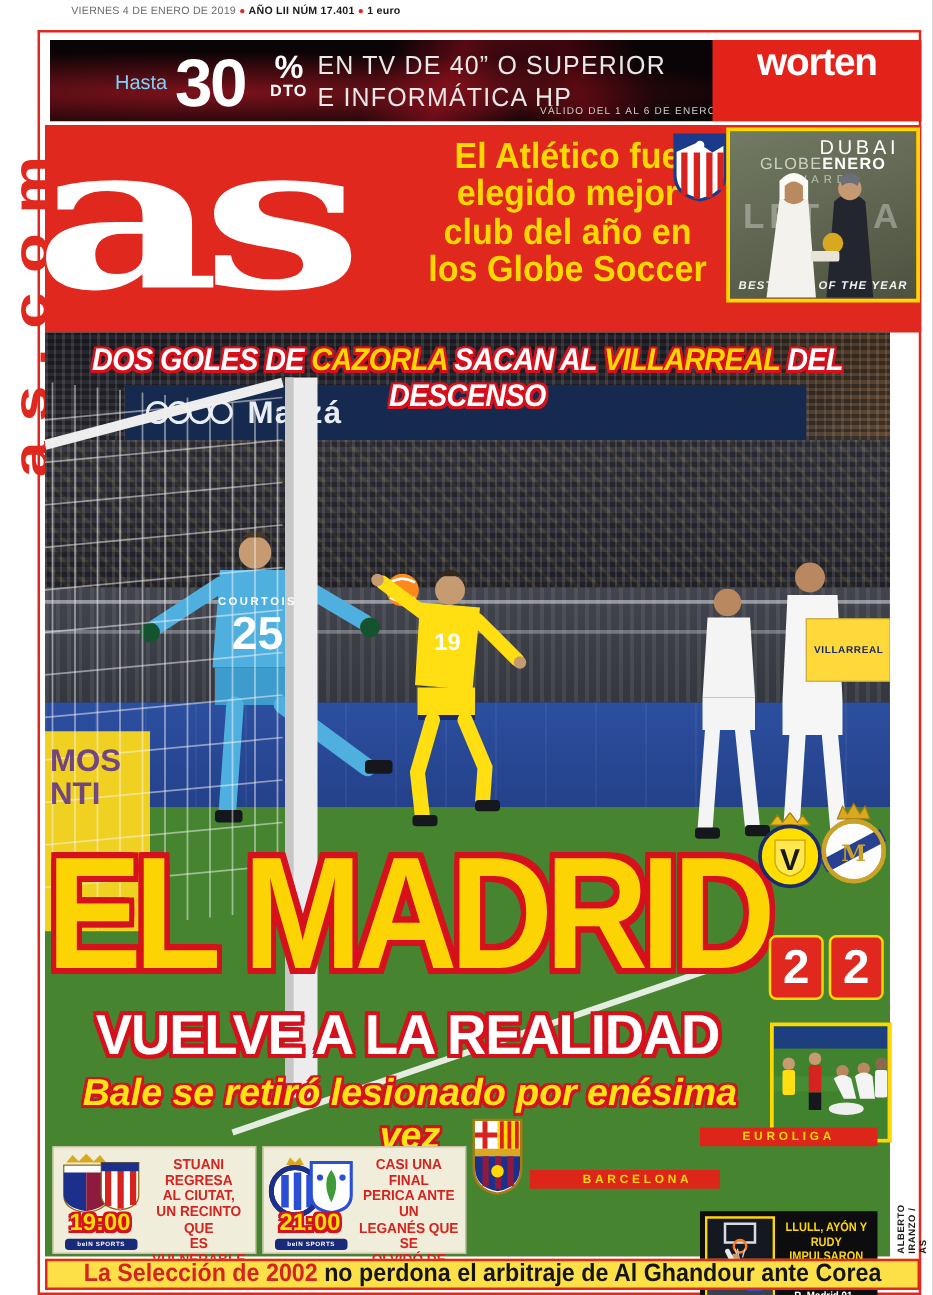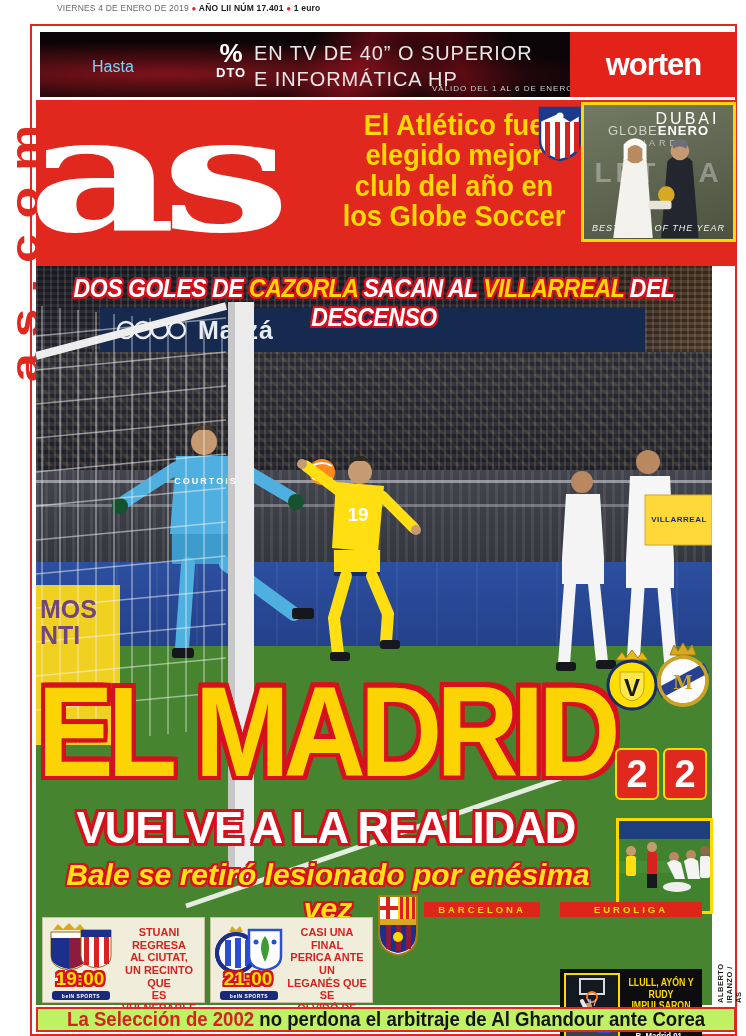--- a/index.html
+++ b/index.html
@@ -29,41 +29,41 @@
      radial-gradient(ellipse at 18% 65%,rgba(220,30,45,.55),transparent 55%),
      linear-gradient(115deg,transparent 38%,rgba(205,20,40,.4) 46%,transparent 56%),
      linear-gradient(70deg,transparent 52%,rgba(160,10,25,.35) 60%,transparent 68%);}
   .ad-hasta{position:absolute;left:52px;top:26px;color:#7dd3fc;font-size:16px;}
   .ad-30{position:absolute;left:100px;top:4px;color:#fff;font-size:54px;font-weight:bold;letter-spacing:-2px;}
   .ad-stack{position:absolute;left:176px;top:8px;color:#fff;text-align:center;line-height:1;}
   .ad-stack .pct{font-size:26px;font-weight:bold;display:block;}
   .ad-stack .dto{font-size:13px;font-weight:bold;display:block;letter-spacing:1px;}
   .ad-lines{position:absolute;left:214px;top:8px;color:#e9e7e7;font-size:21px;letter-spacing:1px;line-height:1.25;transform:scaleX(.95);transform-origin:left top;}
   .ad-valid{position:absolute;left:392px;top:52px;color:#cfcfcf;font-size:8px;letter-spacing:1px;}
-  .ad-brand{position:absolute;right:0;top:0;width:167px;height:65px;background:#e32219;display:flex;align-items:center;justify-content:center;}
+  .ad-brand{position:absolute;right:0;top:0;width:167px;height:65px;background:#e32219;display:flex;justify-content:center;}
   .ad-brand span{color:#fff;font-size:31px;font-weight:bold;letter-spacing:-1px;}
 
   
   .site-vert{left:3px;top:382px;transform-origin:0 0;transform:rotate(-90deg) scaleX(1.3);
      color:#e0281e;font-size:40px;font-weight:bold;letter-spacing:12px;}
   .masthead{left:36px;top:100px;width:701px;height:166px;background:#e0281e;}
   .as-logo{position:absolute;left:30px;top:-10px;width:300px;height:170px;display:flex;align-items:center;justify-content:flex-start;}
   .as-logo span{font-family:"DejaVu Serif",serif;font-weight:bold;color:#fff;font-size:158px;line-height:1;
      letter-spacing:-10px;transform:scale(1.45,1.02);}
   .top-headline{position:absolute;left:298px;top:10px;width:240px;color:#ffd800;font-weight:bold;
      font-size:29px;line-height:1.05;text-align:center;transform:scaleX(.94);transform-origin:center top;}
   .globe-photo{position:absolute;left:545px;top:2px;width:149px;height:134px;border:3px solid #ffd800;
      background:linear-gradient(160deg,#737a63,#5c624e 60%,#4c523f);overflow:hidden;}
   .gp-top{position:absolute;left:0;top:5px;width:100%;text-align:center;color:#fff;font-weight:normal;font-size:16px;letter-spacing:3px;margin-left:29px;}
   .gp-main{position:absolute;left:0;top:18px;width:100%;text-align:center;font-size:13px;letter-spacing:1px;}
   .gp-main .g1{color:#ced2c4;} .gp-main .g2{color:#fff;font-weight:bold;}
   .gp-sub{position:absolute;left:0;top:33px;width:100%;text-align:center;color:rgba(255,255,255,.55);font-size:9px;letter-spacing:4px;}
   .gp-backdrop{position:absolute;left:0;top:52px;width:100%;text-align:center;color:rgba(255,255,255,.33);
      font-size:28px;font-weight:bold;letter-spacing:4px;}
-  .gp-bottom{position:absolute;left:0;bottom:6px;width:100%;text-align:center;color:#f2f2f2;font-weight:normal;
+  .gp-bottom{position:absolute;left:0;bottom:6px;width:100%;text-align:center;color:#f2f2f2;font-weight:bold;
      font-style:italic;font-size:9px;letter-spacing:1px;}
   .gp-figs{position:absolute;inset:0;}
 
   
   .photo{left:36px;top:266px;width:676px;height:739px;overflow:hidden;background:#2b2b33;}
   .crowd-up{position:absolute;left:0;top:0;width:676px;height:86px;background:
      repeating-linear-gradient(90deg,rgba(205,195,185,.14) 0 2px,transparent 2px 7px),
      repeating-linear-gradient(0deg,rgba(0,0,0,.35) 0 3px,transparent 3px 6px),
      linear-gradient(90deg,transparent 72%,rgba(230,140,30,.25)),
      linear-gradient(#23232b,#34343e);}
@@ -109,42 +109,42 @@
   .score{width:44px;height:52px;background:#e0281e;border:2px solid #ffd800;border-radius:6px;
      display:flex;align-items:center;justify-content:center;box-sizing:border-box;}
   .score span{color:#fff;font-size:38px;font-weight:bold;}
   .score1{left:615px;top:748px;} .score2{left:663px;top:748px;}
 
   .inset{left:616px;top:818px;width:97px;height:96px;border:3px solid #ffd800;box-sizing:border-box;overflow:hidden;background:#41822f;}
 
   
   .redbar{height:15px;background:#dd2619;color:#ffd800;font-weight:bold;font-size:9.5px;
      letter-spacing:3px;display:flex;align-items:center;justify-content:center;}
-  .bar1{left:42px;top:902px;width:334px;} .bar2{left:424px;top:902px;width:116px;} .bar3{left:560px;top:902px;width:142px;}
+  .bar1{left:42px;top:902px;width:334px;} .bar2{left:424px;top:936px;width:132px;padding-left:20px;} .bar3{left:560px;top:902px;width:142px;}
   .cream{background:#f0edda;border:1px solid #c9bfa2;box-sizing:border-box;}
   .box1{left:42px;top:917px;width:163px;height:86px;} .box2{left:210px;top:917px;width:163px;height:86px;}
   .box3{left:378px;top:917px;width:178px;height:86px;} .box4{left:560px;top:969px;width:142px;height:86px;background:#0d0d0f;}
   .boxtime{position:absolute;left:2px;top:50px;width:70px;text-align:center;color:#ffe000;font-weight:bold;font-size:19px;}
   .bcast{position:absolute;left:9px;top:73px;width:58px;height:9px;background:#1a2a7a;border-radius:3px;
      color:#fff;font-size:5px;font-weight:bold;display:flex;align-items:center;justify-content:center;letter-spacing:.5px;}
   .boxtxt{position:absolute;top:8px;color:#d6231f;font-weight:bold;font-size:11.5px;line-height:1.1;
      text-align:center;transform:scaleX(.95);transform-origin:center top;}
   .box1 .boxtxt{left:72px;width:88px;} .box2 .boxtxt{left:72px;width:88px;}
   .riv-photo{position:absolute;left:6px;top:4px;width:54px;height:76px;border:3px solid #d6231f;box-sizing:border-box;}
   .box3 .boxtxt{left:62px;width:112px;top:10px;}
   .bb-photo{position:absolute;left:4px;top:4px;width:56px;height:76px;border:2px solid #ffd800;box-sizing:border-box;background:#141821;}
   .eur-txt{position:absolute;left:63px;top:8px;width:76px;color:#ffd800;font-weight:bold;font-size:10px;
      line-height:1.15;text-align:center;transform:scaleX(.88);transform-origin:center top;}
   .eur-res{position:absolute;left:60px;top:62px;width:80px;color:#fff;font-weight:bold;font-size:8.5px;
      text-align:center;transform:scaleX(.92);transform-origin:center top;}
 
   .credit{left:716px;top:1003px;transform-origin:0 0;transform:rotate(-90deg);
      font-size:7.5px;font-weight:bold;color:#1a1a1a;letter-spacing:.5px;}
 
-  .footer{left:36px;top:1007px;width:700px;height:25px;background:#bef264;border:2px solid #e0281e;box-sizing:border-box;
+  .footer{left:36px;top:1007px;width:700px;height:25px;background:#fde047;border:2px solid #e0281e;box-sizing:border-box;
      display:flex;align-items:center;justify-content:center;}
   .footer .inner{font-size:20px;font-weight:bold;transform:scaleX(.93);white-space:nowrap;}
   .footer .hl{color:#d6231f;} .footer .rs{color:#151515;}
 </style>
 </head>
 <body>
 
 <div class="page">
 
   <div class="abs dateline">
@@ -153,20 +153,21 @@
     <b>AÑO LII NÚM 17.401</b>
     <span class="dot"> ● </span>
     <b>1 euro</b>
   </div>
 
   <div class="abs frame"></div>
 
   <div class="abs ad">
     <div class="ad-bg"></div>
     <span class="ad-hasta">Hasta</span>
+    <span class="ad-30">30</span>
     <span class="ad-stack">
       <span class="pct">%</span>
       <span class="dto">DTO</span>
     </span>
     <div class="ad-lines">
       <div>EN TV DE 40” O SUPERIOR</div>
       <div>E INFORMÁTICA HP</div>
     </div>
     <span class="ad-valid">VÁLIDO DEL 1 AL 6 DE ENERO</span>
     <div class="ad-brand">
@@ -322,20 +323,21 @@
             <line x1="0" y1="308" x2="190" y2="290"></line>
             <line x1="0" y1="342" x2="190" y2="324"></line>
           <line x1="0" y1="376" x2="190" y2="358"></line>
             <line x1="0" y1="410" x2="190" y2="392"></line>
             <line x1="0" y1="444" x2="190" y2="426"></line>
         </g>
       </g>
     </svg>
 
     <span class="lbl lbl-courtois">COURTOIS</span>
+    <span class="lbl lbl-25">25</span>
     <span class="lbl lbl-19">19</span>
     <span class="lbl lbl-flag">VILLARREAL</span>
     <span class="lbl lbl-adfrag preline">MOS
 NTI</span>
   </div>
 
   <div class="abs kicker ol2">
     <span class="w">DOS GOLES DE </span><span class="y">CAZORLA</span><span class="w"> SACAN AL </span><span class="y">VILLARREAL</span><span class="w"> DEL DESCENSO</span>
   </div>
 

